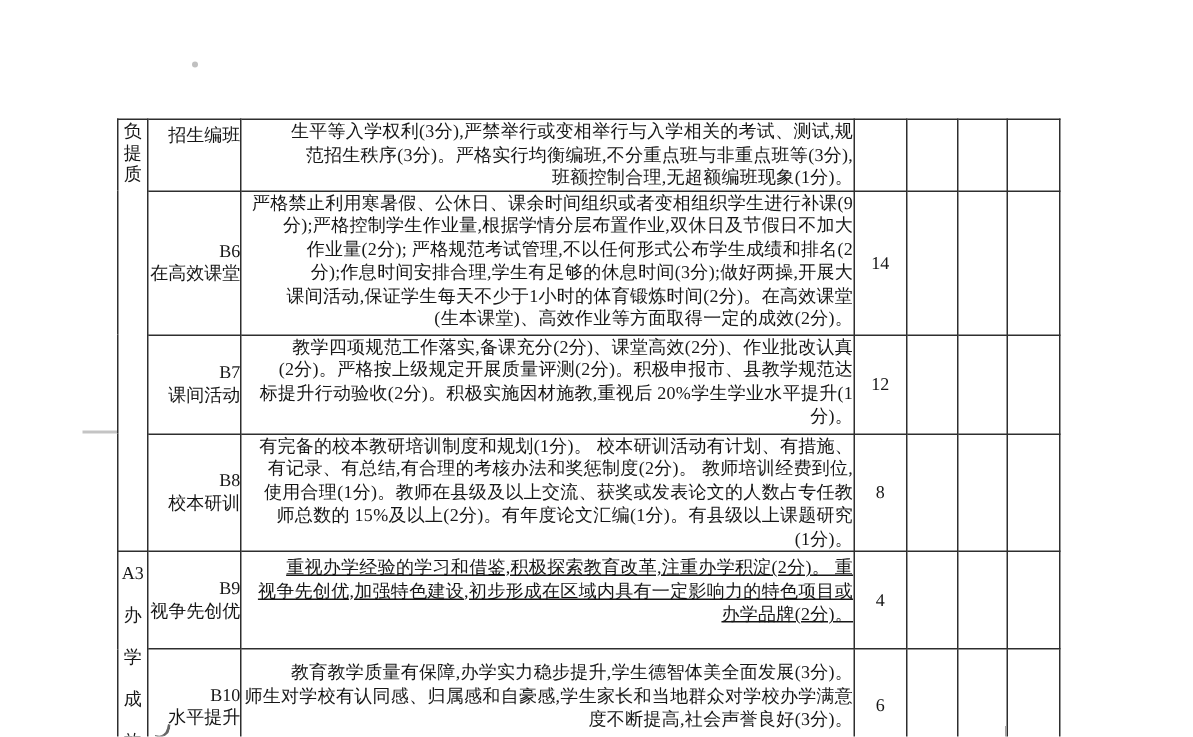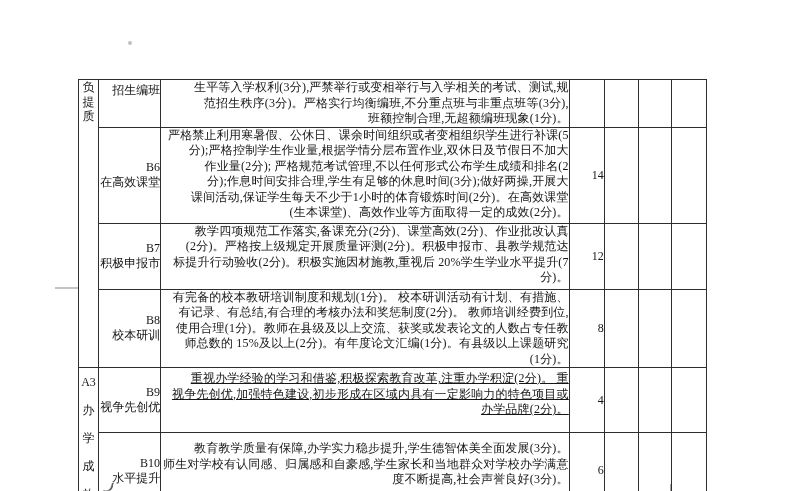--- a/index.html
+++ b/index.html
@@ -67,21 +67,21 @@
     white-space: pre-line;
     text-align: right;
     vertical-align: top;
     line-height: 15.5px;
     padding: 2px 3px 0 5px;
     letter-spacing: 0.2px;
   }
   td.content.pad8 { padding-top: 8px; }
   td.content.pad3 { padding-top: 3px; text-decoration: underline; }
   td.score {
-    text-align: right;
+    text-align: center;
     vertical-align: middle;
     font-size: 11.5px;
   }
   
   td.gright { border-right-color: #9a9a9a; }
 
   
   .speck {
     position: absolute;
     left: 128px;
@@ -151,38 +151,38 @@
 班额控制合理,无超额编班现象(1分)。</td>
       <td class="score"></td>
       <td class="empty"></td>
       <td class="empty gright"></td>
       <td class="empty"></td>
     </tr>
 
     <tr class="r2">
       <td class="ind">B6
 在高效课堂</td>
-      <td class="content">严格禁止利用寒暑假、公休日、课余时间组织或者变相组织学生进行补课(5
+      <td class="content">严格禁止利用寒暑假、公休日、课余时间组织或者变相组织学生进行补课(9
 分);严格控制学生作业量,根据学情分层布置作业,双休日及节假日不加大
 作业量(2分); 严格规范考试管理,不以任何形式公布学生成绩和排名(2
 分);作息时间安排合理,学生有足够的休息时间(3分);做好两操,开展大
 课间活动,保证学生每天不少于1小时的体育锻炼时间(2分)。在高效课堂
 (生本课堂)、高效作业等方面取得一定的成效(2分)。</td>
       <td class="score">14</td>
       <td class="empty"></td>
       <td class="empty gright"></td>
       <td class="empty"></td>
     </tr>
 
     <tr class="r3">
       <td class="ind">B7
-积极申报市</td>
+课间活动</td>
       <td class="content">教学四项规范工作落实,备课充分(2分)、课堂高效(2分)、作业批改认真
 (2分)。严格按上级规定开展质量评测(2分)。积极申报市、县教学规范达
-标提升行动验收(2分)。积极实施因材施教,重视后 20%学生学业水平提升(7
+标提升行动验收(2分)。积极实施因材施教,重视后 20%学生学业水平提升(1
 分)。</td>
       <td class="score">12</td>
       <td class="empty"></td>
       <td class="empty gright"></td>
       <td class="empty"></td>
     </tr>
 
     <tr class="r4">
       <td class="ind">B8
 校本研训</td>

